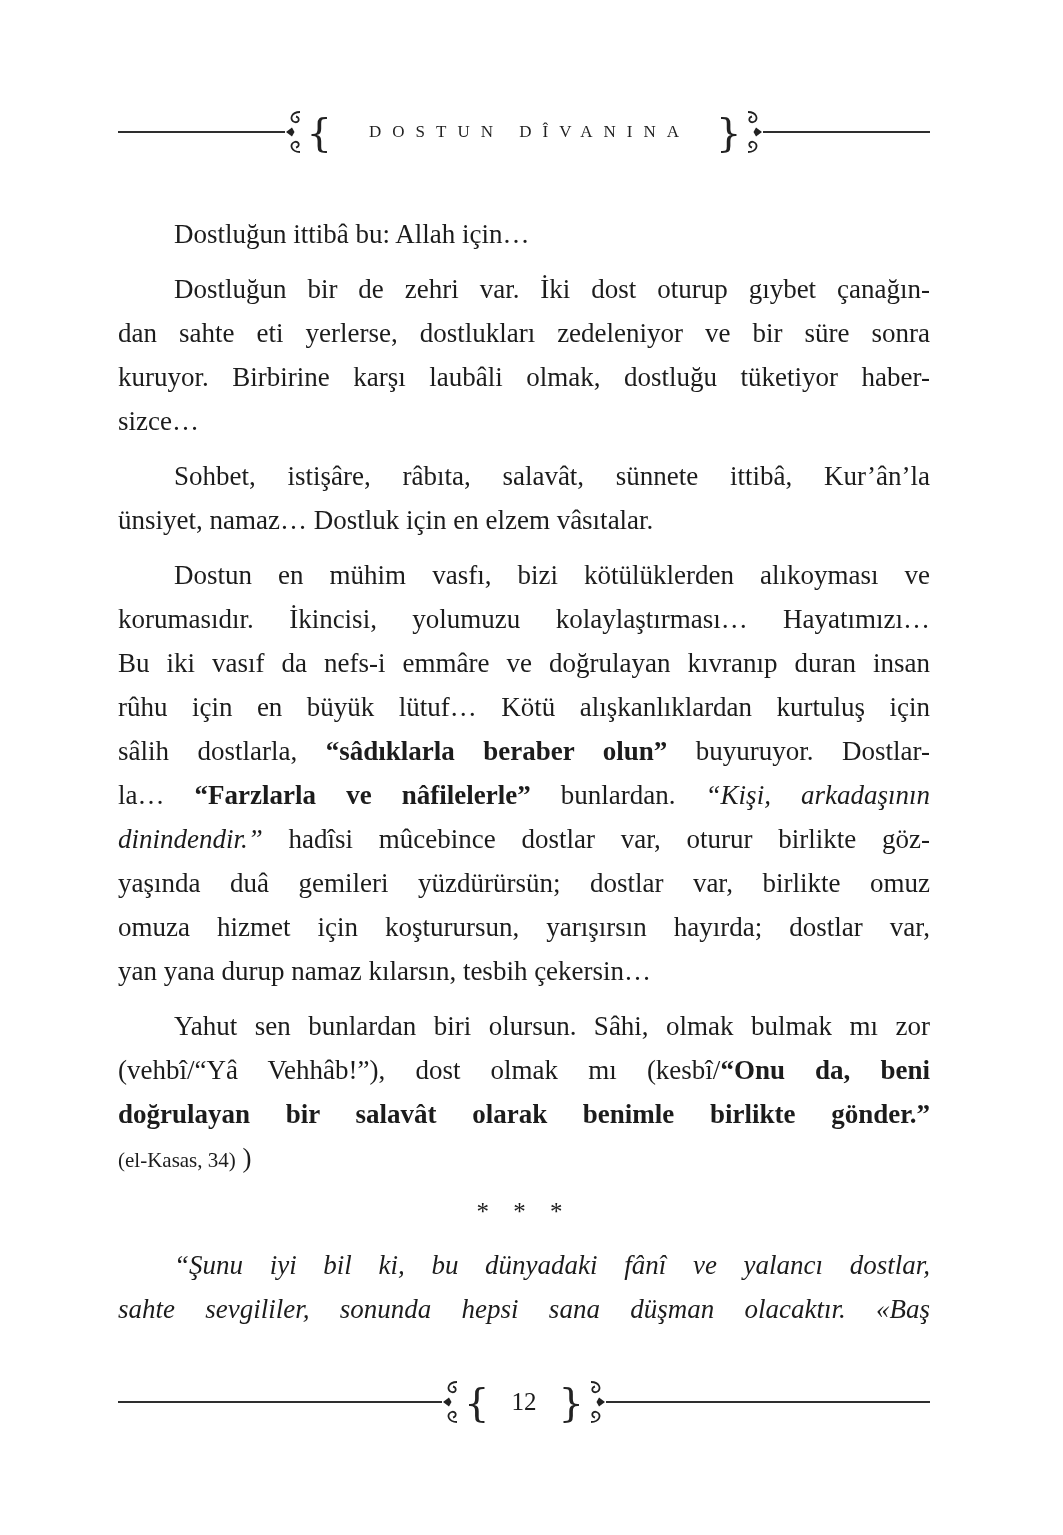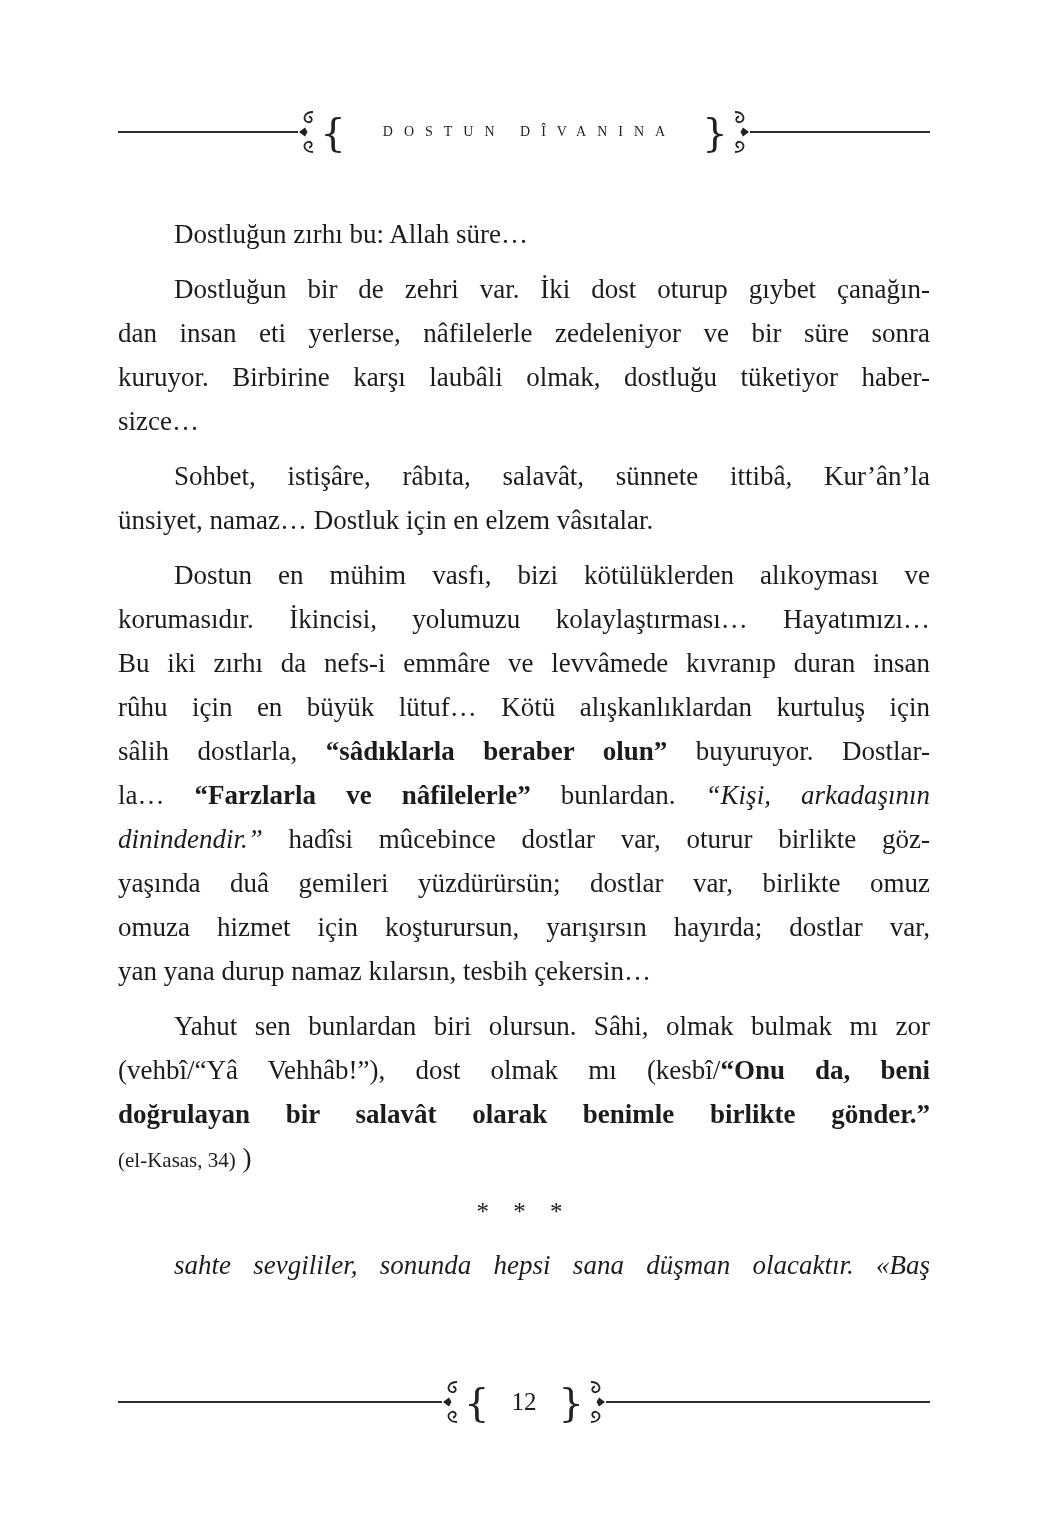--- a/index.html
+++ b/index.html
@@ -42,21 +42,21 @@
     font-size: 40px;
     font-weight: 400;
     line-height: 44px;
     color: #222222;
     padding: 0 2px;
   }
   .flip { transform: scaleX(-1); }
 
   .header-row { position: absolute; top: 108px; left: 118px; width: 812px; }
   .chapter-title {
-    font-size: 14px;
+    font-size: 17px;
     letter-spacing: 11px;
     font-weight: 400;
     color: #1f1f1f;
     margin: 0 24px 0 35px;
     white-space: nowrap;
   }
   .footer-row { position: absolute; top: 1376px; left: 118px; width: 812px; }
   .page-number {
     font-size: 25px;
     color: #1c1c1c;
@@ -106,52 +106,53 @@
         <path d="M1 24 L7 19.5 L9.5 24 L7 28.5 Z" fill="#222"></path>
         <path d="M15 4 C6 4 4 12 9.5 14 C14 15.5 15.5 9.5 11 8.5" fill="none" stroke="#222" stroke-width="1.8"></path>
         <path d="M15 44 C6 44 4 36 9.5 34 C14 32.5 15.5 38.5 11 39.5" fill="none" stroke="#222" stroke-width="1.8"></path>
       </svg>
     </div>
     <div class="rule"></div>
   </div>
 
   <div class="content-col body-text">
     <div class="para">
-        <div class="line last"><span class="seg-n">Dostluğun zırhı bu: Allah süre…</span></div>
+        <div class="line last"><span class="seg-n">Dostluğun ittibâ bu: Allah için…</span></div>
       </div>
     <div class="para">
         <div class="line"><span class="seg-n">Dostluğun bir de zehri var. İki dost oturup gıybet çanağın-</span></div>
-        <div class="line"><span class="seg-n">dan insan eti yerlerse, nâfilelerle zedeleniyor ve bir süre sonra</span></div>
+        <div class="line"><span class="seg-n">dan sahte eti yerlerse, dostlukları zedeleniyor ve bir süre sonra</span></div>
         <div class="line"><span class="seg-n">kuruyor. Birbirine karşı laubâli olmak, dostluğu tüketiyor haber-</span></div>
         <div class="line last"><span class="seg-n">sizce…</span></div>
       </div>
     <div class="para">
         <div class="line"><span class="seg-n">Sohbet, istişâre, râbıta, salavât, sünnete ittibâ, Kur’ân’la</span></div>
         <div class="line last"><span class="seg-n">ünsiyet, namaz… Dostluk için en elzem vâsıtalar.</span></div>
       </div>
     <div class="para">
         <div class="line"><span class="seg-n">Dostun en mühim vasfı, bizi kötülüklerden alıkoyması ve</span></div>
         <div class="line"><span class="seg-n">korumasıdır. İkincisi, yolumuzu kolaylaştırması… Hayatımızı…</span></div>
-        <div class="line"><span class="seg-n">Bu iki zırhı da nefs-i emmâre ve levvâmede kıvranıp duran insan</span></div>
+        <div class="line"><span class="seg-n">Bu iki vasıf da nefs-i emmâre ve doğrulayan kıvranıp duran insan</span></div>
         <div class="line"><span class="seg-n">rûhu için en büyük lütuf… Kötü alışkanlıklardan kurtuluş için</span></div>
         <div class="line"><span class="seg-n">sâlih dostlarla, </span><span class="seg-b">“sâdıklarla beraber olun”</span><span class="seg-n"> buyuruyor. Dostlar-</span></div>
         <div class="line"><span class="seg-n">la… </span><span class="seg-b">“Farzlarla ve nâfilelerle”</span><span class="seg-n"> bunlardan. </span><span class="seg-i">“Kişi, arkadaşının</span></div>
         <div class="line"><span class="seg-i">dinindendir.” </span><span class="seg-n">hadîsi mûcebince dostlar var, oturur birlikte göz-</span></div>
         <div class="line"><span class="seg-n">yaşında duâ gemileri yüzdürürsün; dostlar var, birlikte omuz</span></div>
         <div class="line"><span class="seg-n">omuza hizmet için koşturursun, yarışırsın hayırda; dostlar var,</span></div>
         <div class="line last"><span class="seg-n">yan yana durup namaz kılarsın, tesbih çekersin…</span></div>
       </div>
     <div class="para">
         <div class="line"><span class="seg-n">Yahut sen bunlardan biri olursun. Sâhi, olmak bulmak mı zor</span></div>
         <div class="line"><span class="seg-n">(vehbî/“Yâ Vehhâb!”), dost olmak mı (kesbî/</span><span class="seg-b">“Onu da, beni</span></div>
         <div class="line"><span class="seg-b">doğrulayan bir salavât olarak benimle birlikte gönder.”</span></div>
         <div class="line last"><span class="seg-sm">(el-Kasas, 34)</span><span class="seg-n"> )</span></div>
       </div>
     <div class="divider">* * *</div>
     <div class="para">
+        <div class="line"><span class="seg-i">“Şunu iyi bil ki, bu dünyadaki fânî ve yalancı dostlar,</span></div>
         <div class="line"><span class="seg-i">sahte sevgililer, sonunda hepsi sana düşman olacaktır. «Baş</span></div>
       </div>
   </div>
 
   <div class="rule-row footer-row">
     <div class="rule"></div>
     <div class="ornament">
       <svg width="20" height="48" viewBox="0 0 20 48">
         <path d="M1 24 L7 19.5 L9.5 24 L7 28.5 Z" fill="#222"></path>
         <path d="M15 4 C6 4 4 12 9.5 14 C14 15.5 15.5 9.5 11 8.5" fill="none" stroke="#222" stroke-width="1.8"></path>

